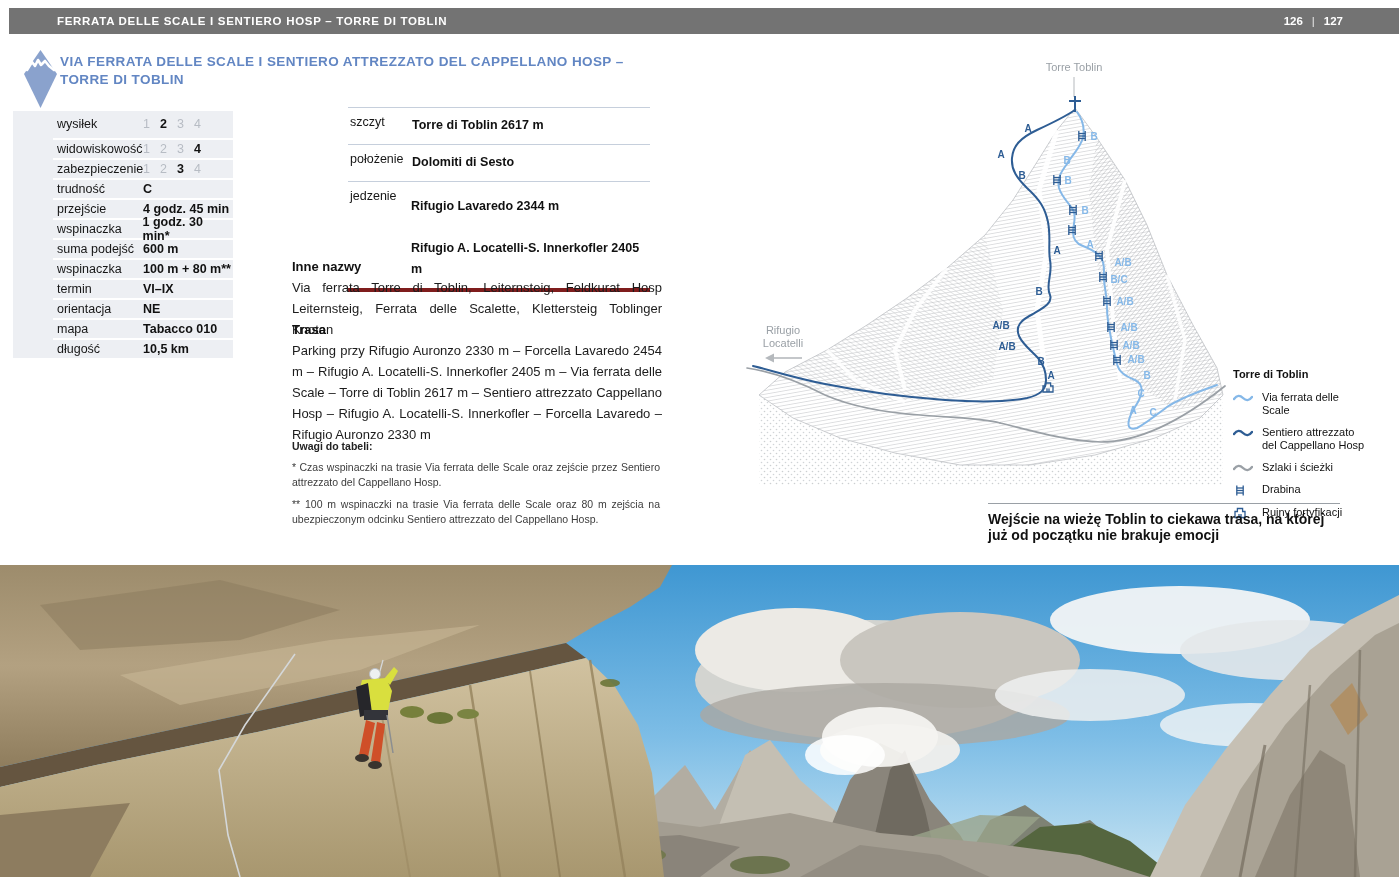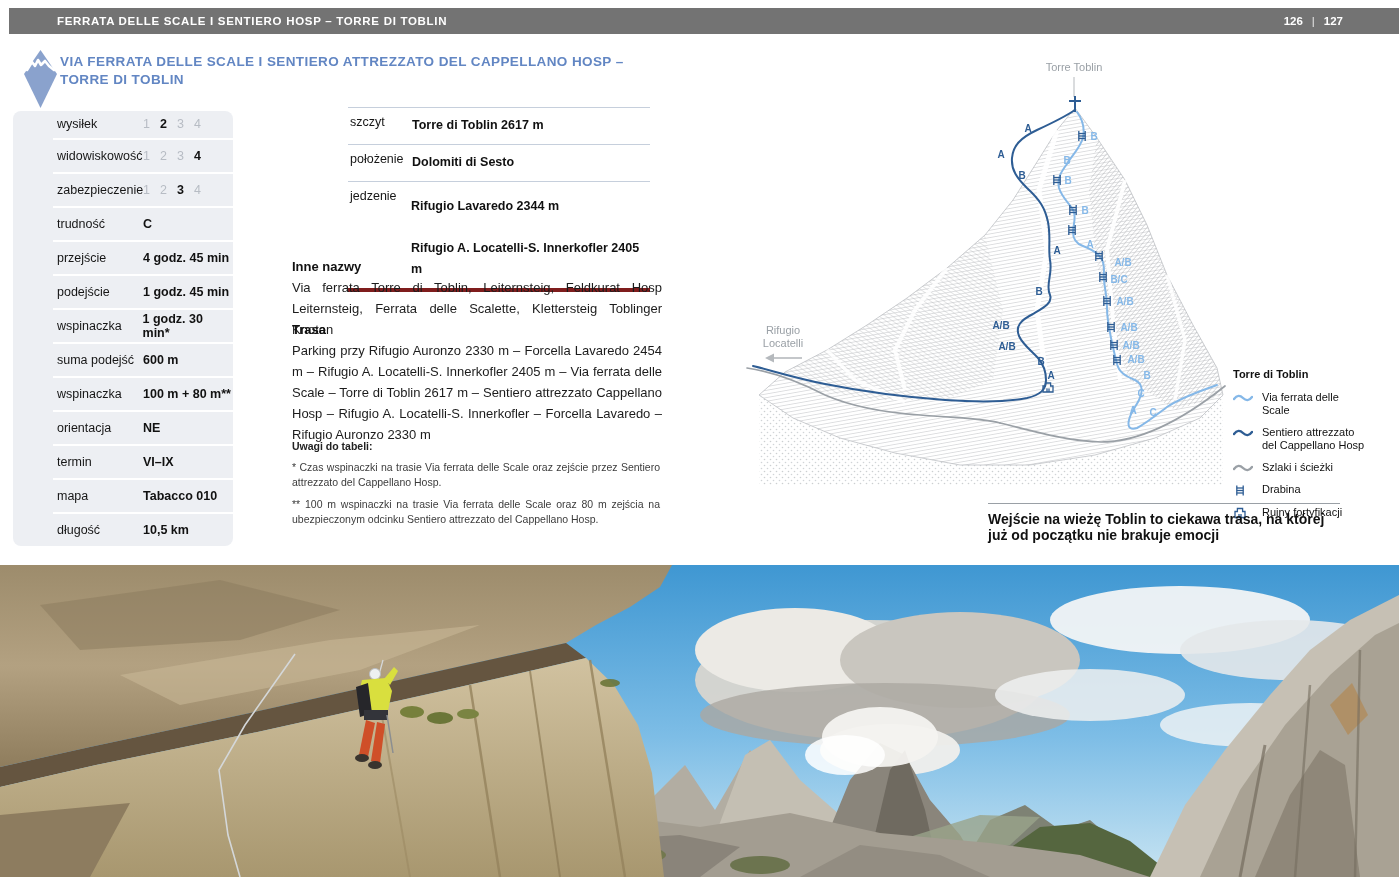--- a/index.html
+++ b/index.html
@@ -13,23 +13,23 @@
   .header-pages{position:absolute;right:56px;top:0;height:26px;display:flex;align-items:center;gap:9px;
                 color:#fff;font-size:11.5px;font-weight:bold;}
   .header-pages .sep{font-weight:normal;opacity:.85;}
 
   
   .logo{position:absolute;left:24px;top:50px;}
   .doc-title{position:absolute;left:60px;top:53px;width:580px;color:#6286c3;font-size:13.5px;
              font-weight:bold;letter-spacing:.4px;line-height:18px;text-transform:uppercase;}
 
   
-  .stats{position:absolute;left:13px;top:111px;width:220px;background:#edeff3;border-radius:8px;}
+  .stats{position:absolute;left:13px;top:111px;width:220px;background:#edeff3;}
   .stats-rows{margin-left:40px;}
-  .srow{box-sizing:border-box;height:34px;border-top:2px solid #fff;display:flex;align-items:center;
+  .srow{box-sizing:border-box;height:20px;border-top:2px solid #fff;display:flex;align-items:center;
         font-size:12.5px;}
   .srow:first-child{border-top:none;height:26.5px;}
   .srow .lbl{width:86px;padding-left:4px;color:#161616;}
   .srow .val{font-weight:bold;color:#111;}
   .rating span{display:inline-block;width:17px;color:#b7bcc4;font-weight:normal;}
   .rating span.on{color:#111;font-weight:bold;}
 
   
   .info-table{position:absolute;left:348px;top:107px;width:302px;font-size:12.5px;
               border-bottom:4px solid #7f1d1d;}
@@ -107,42 +107,38 @@
       </div>
       <div class="srow">
           <span class="lbl">trudność</span>
           <span class="val">C</span>
         </div>
       <div class="srow">
           <span class="lbl">przejście</span>
           <span class="val">4 godz. 45 min</span>
         </div>
       <div class="srow">
-          <span class="lbl">podejście</span>
-          <span class="val">1 godz. 45 min</span>
-        </div>
-      <div class="srow">
           <span class="lbl">wspinaczka</span>
           <span class="val">1 godz. 30 min*</span>
         </div>
       <div class="srow">
           <span class="lbl">suma podejść</span>
           <span class="val">600 m</span>
         </div>
       <div class="srow">
           <span class="lbl">wspinaczka</span>
           <span class="val">100 m + 80 m**</span>
         </div>
       <div class="srow">
+          <span class="lbl">termin</span>
+          <span class="val">VI–IX</span>
+        </div>
+      <div class="srow">
           <span class="lbl">orientacja</span>
           <span class="val">NE</span>
-        </div>
-      <div class="srow">
-          <span class="lbl">termin</span>
-          <span class="val">VI–IX</span>
         </div>
       <div class="srow">
           <span class="lbl">mapa</span>
           <span class="val">Tabacco 010</span>
         </div>
       <div class="srow">
           <span class="lbl">długość</span>
           <span class="val">10,5 km</span>
         </div>
     </div>

